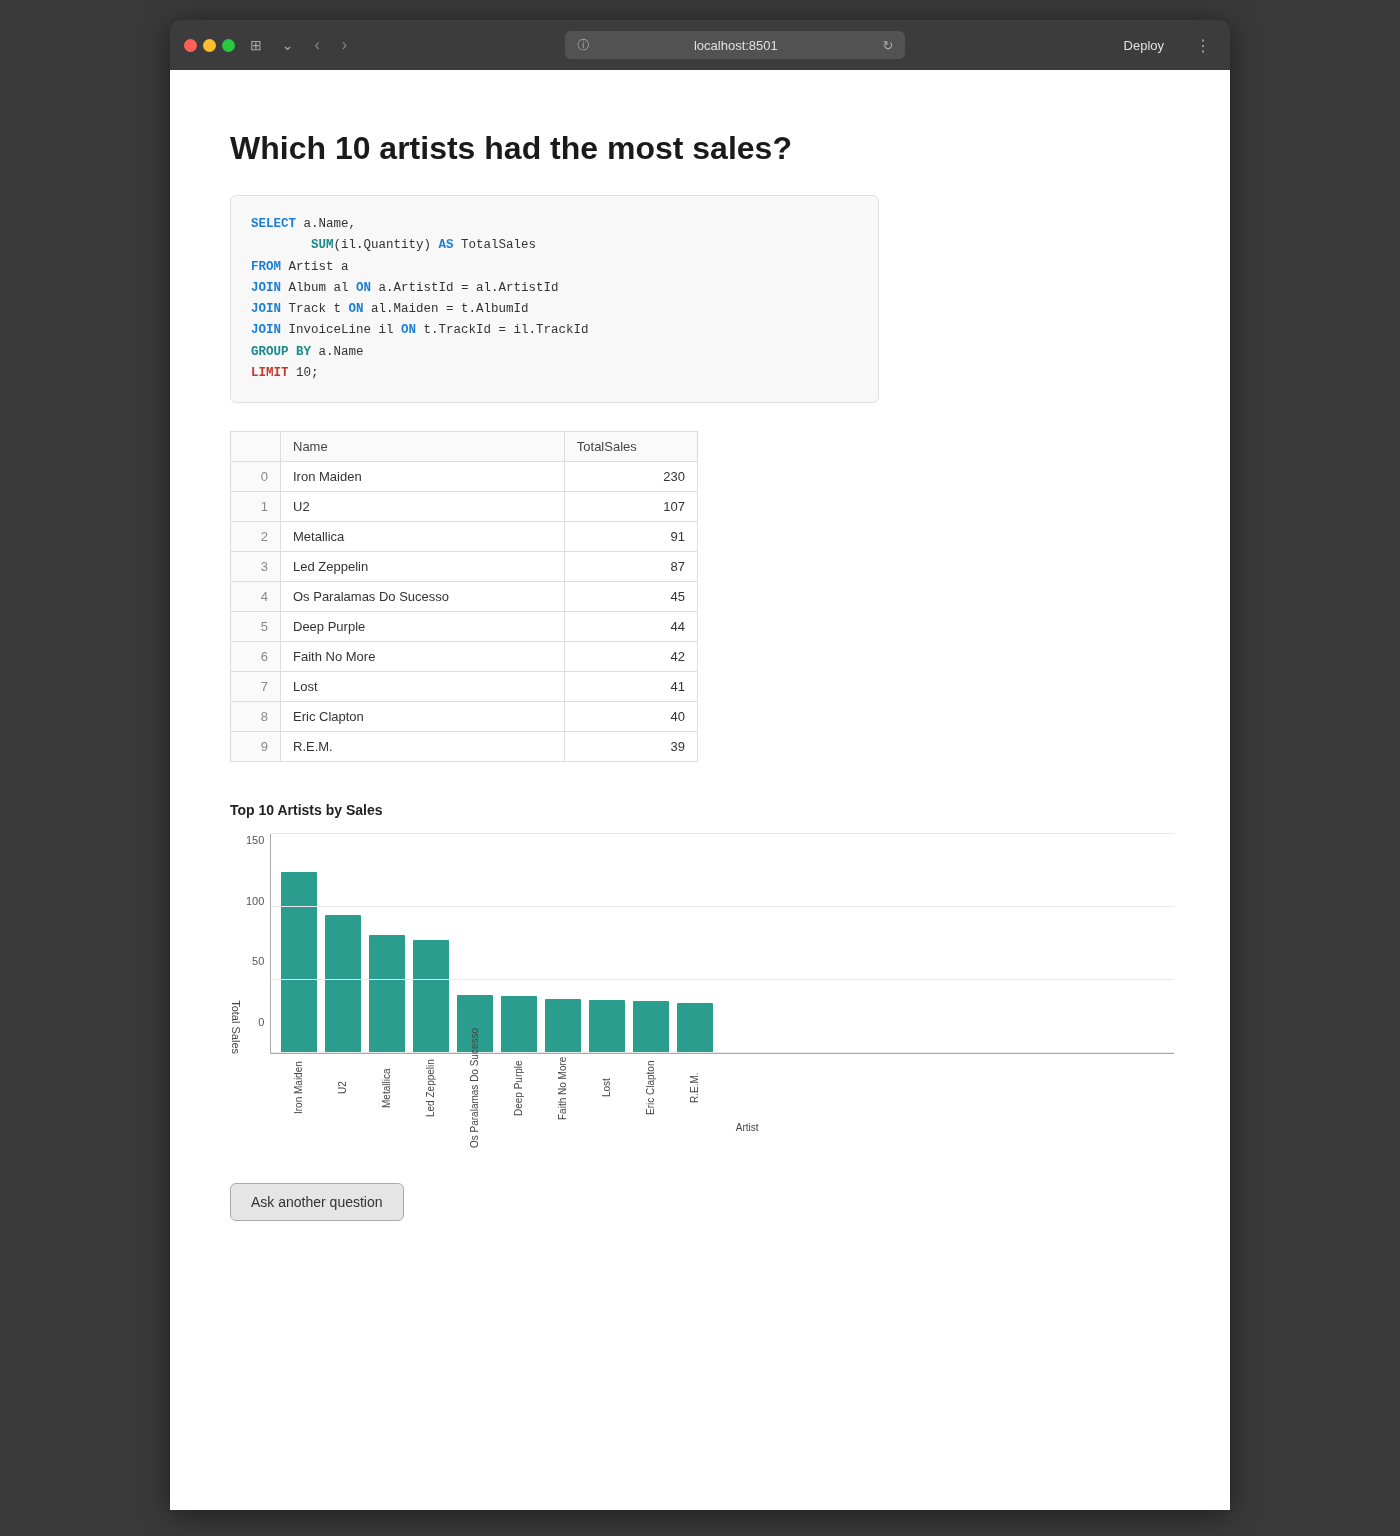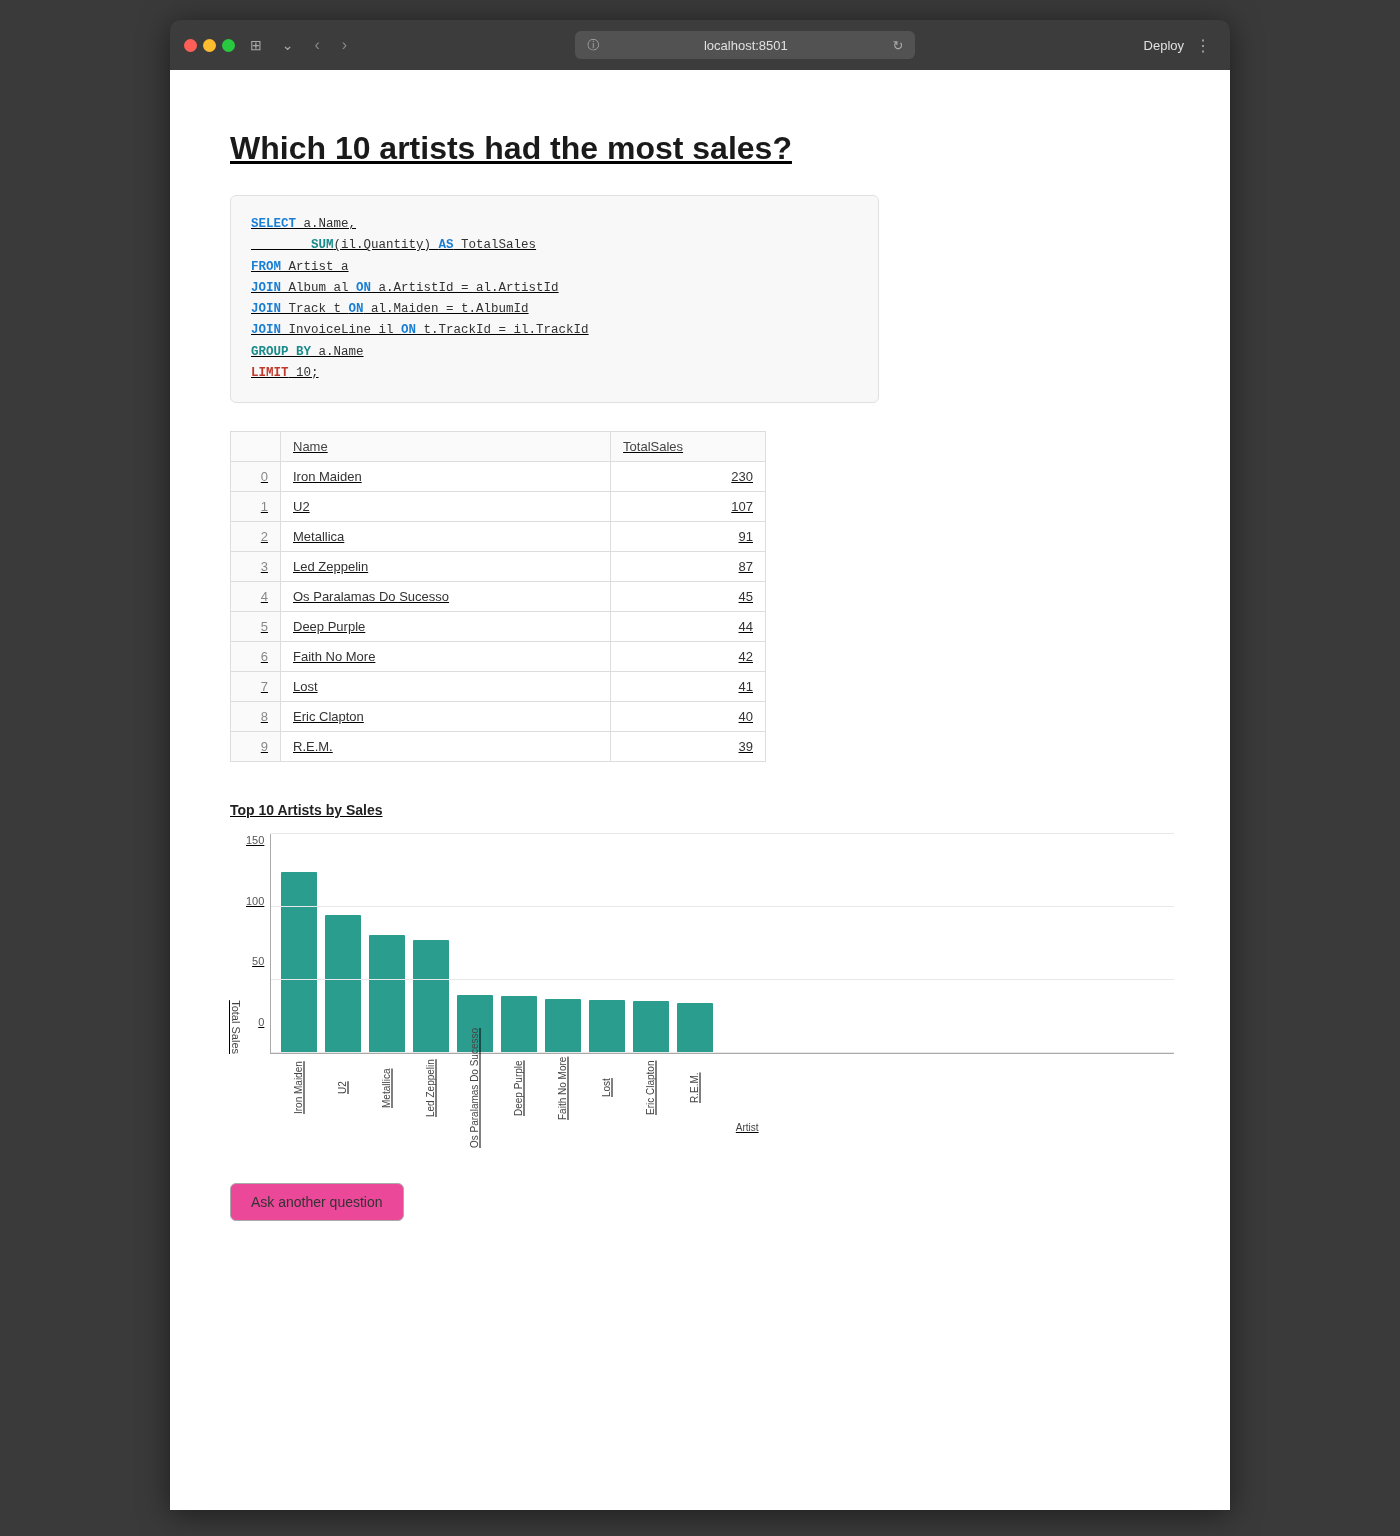--- a/index.html
+++ b/index.html
@@ -99,21 +99,21 @@
 
     .address-bar-reload {
       color: #aaa;
       font-size: 13px;
       cursor: pointer;
     }
 
     .toolbar-right {
       display: flex;
       align-items: center;
-      gap: 0;
+      gap: 20px;
       margin-left: auto;
     }
 
     .toolbar-right-btn {
       background: none;
       border: none;
       color: #aaa;
       font-size: 16px;
       cursor: pointer;
       padding: 2px 5px;
@@ -126,21 +126,20 @@
       font-size: 13px;
       cursor: pointer;
       padding: 2px 6px;
     }
 
     
     .page-content {
       background: #ffffff;
       min-height: 1440px;
       padding: 60px 56px 60px 60px;
-      text-decoration: underline;
     }
 
     .page-title {
       font-size: 32px;
       font-weight: 800;
       color: #1a1a1a;
       margin-bottom: 28px;
     }
 
     
@@ -156,21 +155,21 @@
       width: 649px;
     }
 
     .kw-blue { color: #1a7fd4; font-weight: 600; }
     .kw-teal { color: #1a8a8a; font-weight: 600; }
     .kw-red { color: #c0392b; font-weight: 600; }
     .code-text { color: #333; }
 
     
     .data-table {
-      width: 536px;
+      width: 468px;
       border-collapse: collapse;
       margin-bottom: 40px;
       font-size: 13px;
     }
 
     .data-table th {
       border: 1px solid #ddd;
       padding: 7px 12px;
       text-align: left;
       background: #fafafa;
@@ -276,21 +275,21 @@
       text-align: center;
       font-size: 10px;
       color: #444;
       margin-top: 4px;
       padding-left: 50px;
     }
 
     
     .ask-btn {
       border: 1px solid #aaa;
-      background: #ec4899;
+      background: #e5e5e5;
       color: #333;
       font-size: 14px;
       padding: 10px 20px;
       border-radius: 6px;
       cursor: pointer;
       margin-top: 10px;
     }
   </style>
 </head>
 <body>

